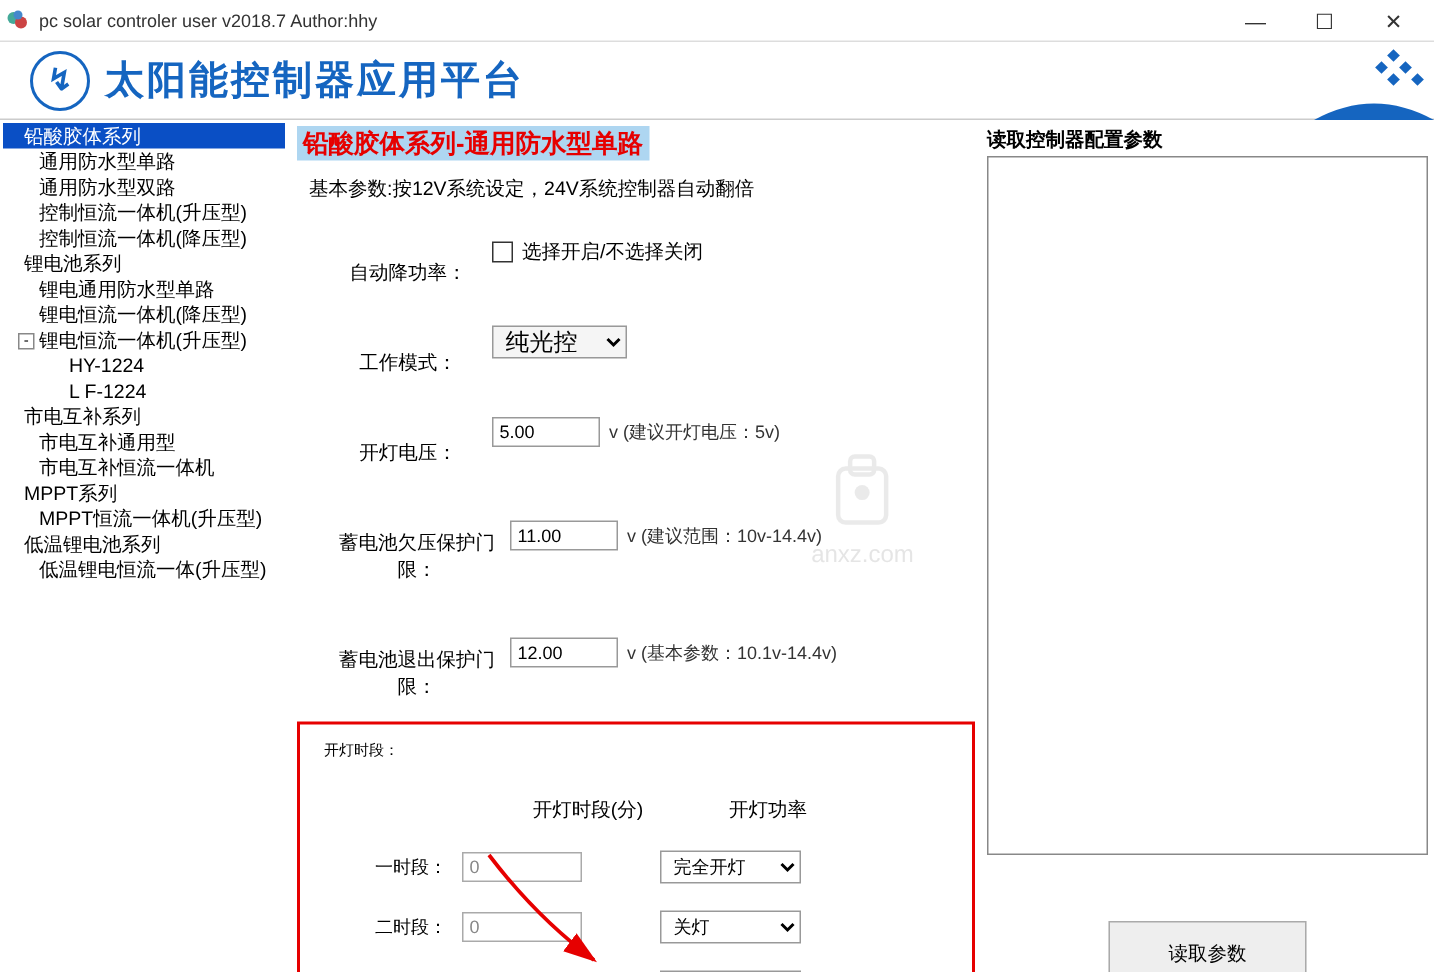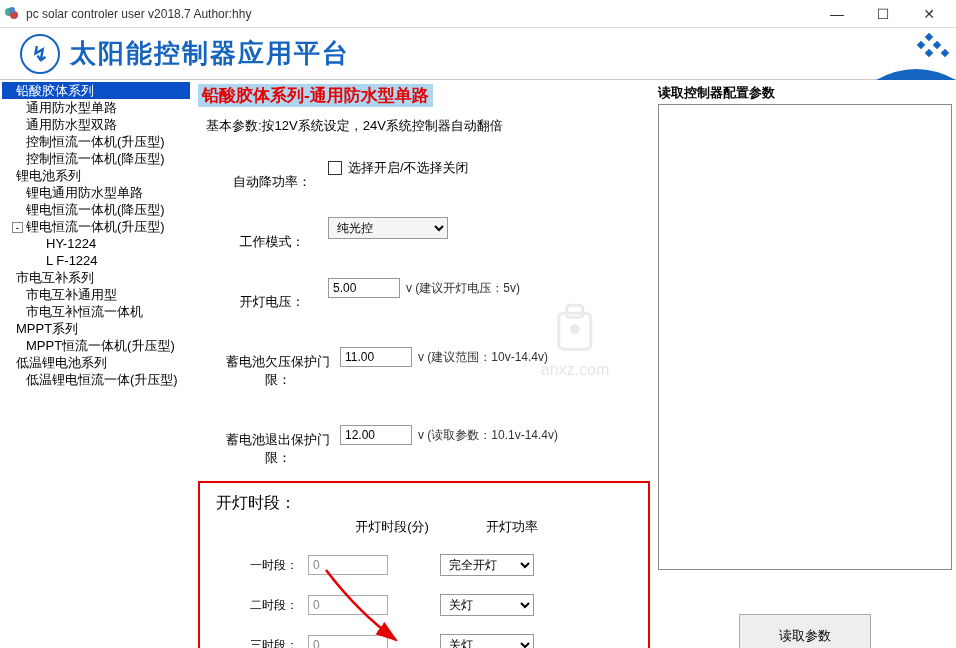--- a/index.html
+++ b/index.html
@@ -32,26 +32,26 @@
     .form-area { width: 452px; position: relative; }
     .breadcrumb { color: #e60000; background: #aed6f1; font-size: 17px; font-weight: bold; padding: 0 4px; margin-bottom: 6px; display: inline-block; }
     
     .note { font-size: 13px; color: #000; margin: 4px 0 10px 8px; }
     
     .fields { padding-left: 18px; }
     .field-row { display: flex; align-items: center; margin-bottom: 14px; font-size: 13px; }
     .field-label { width: 112px; text-align: center; margin-top: 28px; }
     .field-label.wide { width: 124px; }
     .checkbox { width: 14px; height: 14px; border: 1px solid #333; margin-right: 6px; }
-    .select { width: 120px; height: 22px; border: 1px solid #999; background: #f5f5f5; padding: 0 4px; font-size: 12px; }
+    .select { width: 90px; height: 22px; border: 1px solid #999; background: #f5f5f5; padding: 0 4px; font-size: 16px; }
     .input-num { width: 72px; height: 20px; border: 1px solid #999; padding: 0 4px; font-size: 12px; }
     .hint { margin-left: 6px; font-size: 12px; color: #333; }
     
     .red-box { border: 2px solid #e60000; margin-top: 4px; padding: 10px 16px 26px 16px; }
-    .section-title { font-size: 16px; margin-bottom: 4px; }
+    .section-title { font-size: 10px; margin-bottom: 24px; }
     .col-headers { display: flex; margin-bottom: 18px; }
     .spacer-col { width: 116px; }
     .col-h { width: 120px; text-align: center; font-size: 13px; }
     .time-row { display: flex; align-items: center; margin-bottom: 18px; }
     .time-label { width: 92px; text-align: right; padding-right: 10px; font-size: 12px; }
     .time-input { width: 80px; height: 20px; border: 1px solid #aaa; background: #fff; padding: 0 4px; margin-right: 52px; color: #888; font-size: 12px; }
     .time-select { width: 94px; height: 22px; border: 1px solid #999; background: #fff; padding: 0 4px; font-size: 12px; }
     
     .arrow-svg { position: absolute; left: 120px; top: 478px; width: 100px; height: 80px; pointer-events: none; }
     
@@ -140,21 +140,21 @@
           <span class="hint">v (建议开灯电压：5v)</span>
         </div>
         <div class="field-row">
           <span class="field-label wide">蓄电池欠压保护门限：</span>
           <input class="input-num" value="11.00" style="">
           <span class="hint">v (建议范围：10v-14.4v)</span>
         </div>
         <div class="field-row">
           <span class="field-label wide">蓄电池退出保护门限：</span>
           <input class="input-num" value="12.00" style="">
-          <span class="hint">v (读取参数：10.1v-14.4v)</span>
+          <span class="hint">v (基本参数：10.1v-14.4v)</span>
         </div>
       </div>
       
       <div class="red-box">
         <div class="section-title">开灯时段：</div>
         <div class="col-headers">
           <span class="spacer-col"></span>
           <span class="col-h">开灯时段(分)</span>
           <span class="col-h">开灯功率</span>
         </div>

